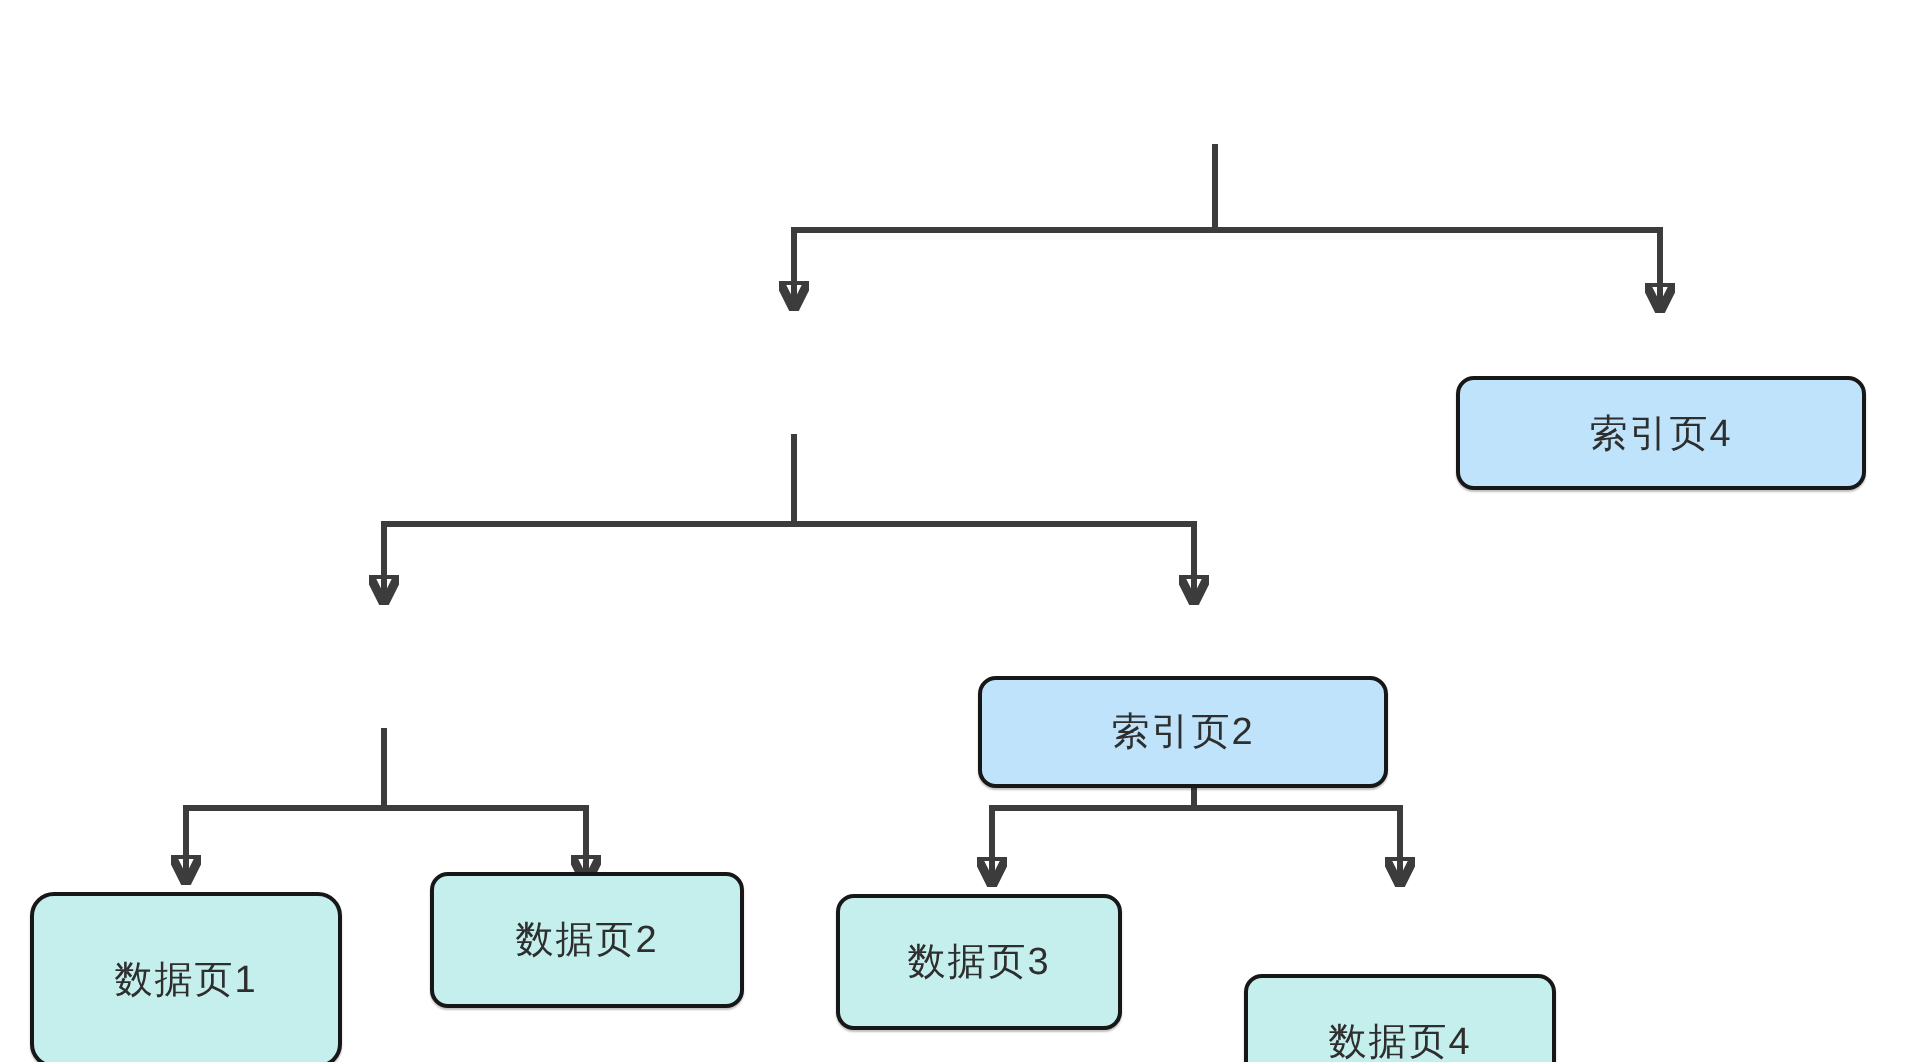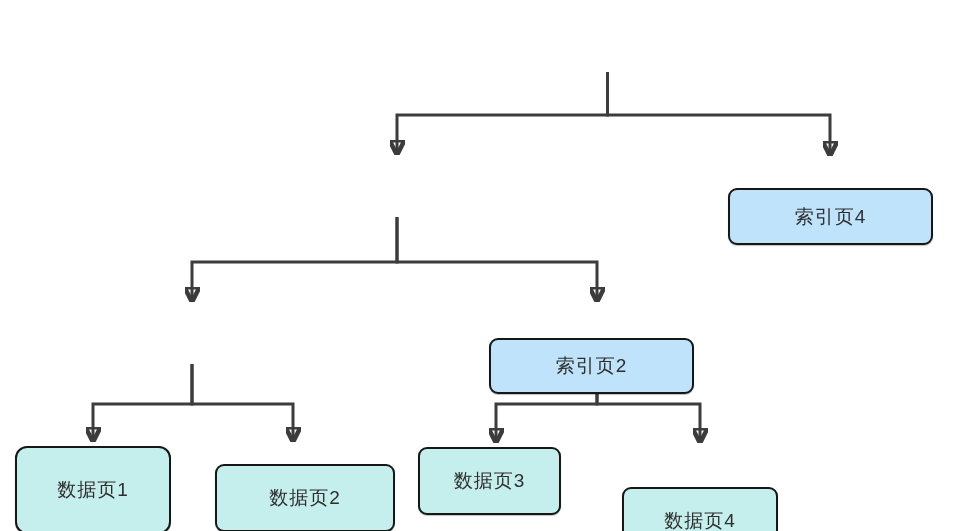--- a/index.html
+++ b/index.html
@@ -32,21 +32,21 @@
     box-shadow:0 1px 1px rgba(0,0,0,0.25);
   }
   .node.index{background:var(--index-fill);}
   .node.data{background:var(--data-fill);}
   .n-index5{left:504px;top:15px;width:207px;height:57px;}
   .n-index3{left:294px;top:159px;width:206px;height:58px;}
   .n-index4{left:728px;top:160px;width:205px;height:57px;margin-top:28px;}
   .n-index1{left:88px;top:306px;width:208px;height:58px;}
   .n-index2{left:489px;top:306px;width:205px;height:56px;margin-top:32px;}
   .n-data1{left:15px;top:446px;width:156px;height:88px;border-radius:12px;}
-  .n-data2{left:215px;top:464px;width:180px;height:68px;}
+  .n-data2{left:215px;top:436px;width:157px;height:68px;}
   .n-data3{left:418px;top:447px;width:143px;height:68px;}
   .n-data4{left:622px;top:447px;width:156px;height:68px;margin-top:40px;}
 </style>
 </head>
 <body>
 
 <div class="canvas">
 
   <svg class="edges" width="954" height="531" viewBox="0 0 954 531" xmlns="http://www.w3.org/2000/svg">
     <defs>

